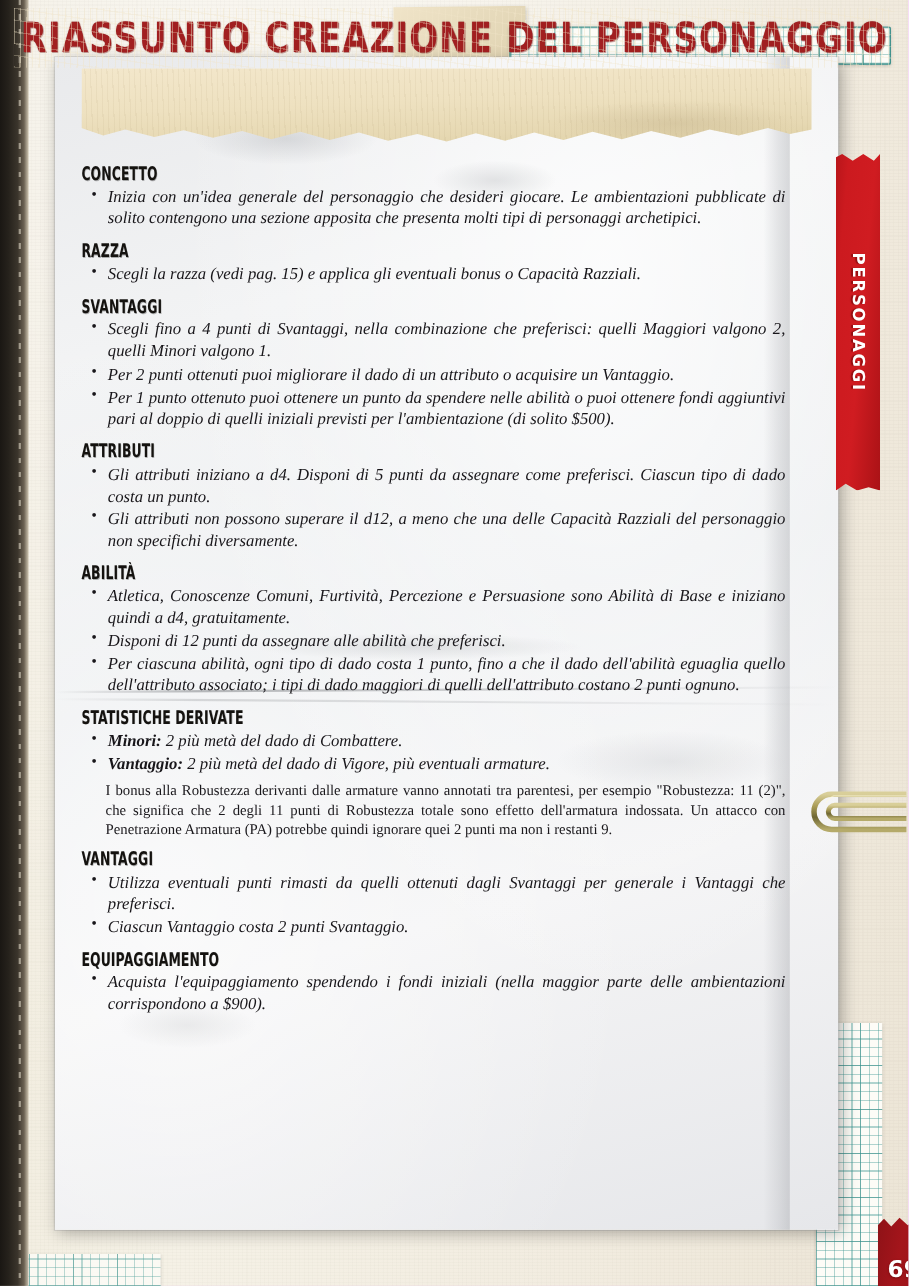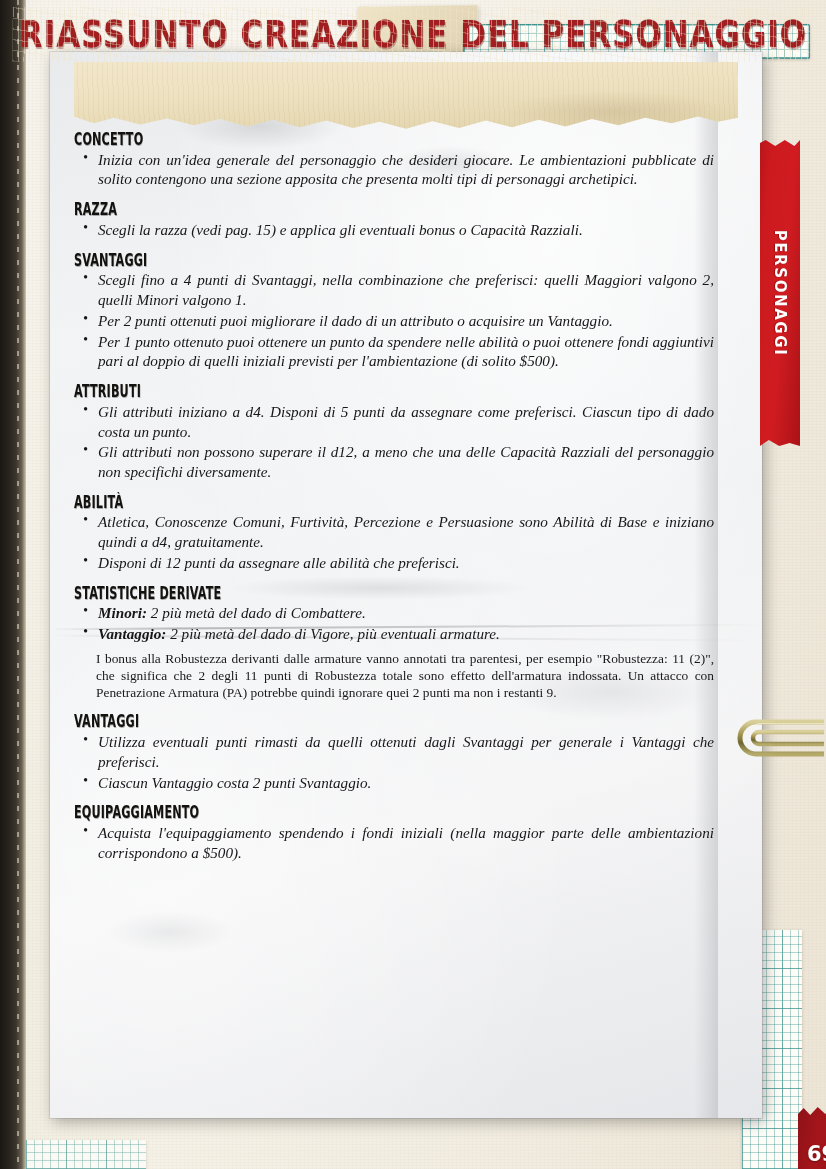--- a/index.html
+++ b/index.html
@@ -173,21 +173,21 @@
     position: absolute; inset: -4px;
     background-image:
       repeating-linear-gradient(91deg, rgba(240,228,200,.45) 0 1px, rgba(0,0,0,0) 1px 6px),
       repeating-linear-gradient(7deg, rgba(240,228,200,.30) 0 1px, rgba(0,0,0,0) 1px 9px);
     pointer-events: none;
   }
 
   
   #content {
     position: absolute;
-    left: 74px; top: 132px;
+    left: 74px; top: 152px;
     width: 640px;
   }
   .section { margin-bottom: 13px; }
   .sec-head {
     font-family: "DejaVu Sans", sans-serif;
     font-weight: bold;
     font-size: 14px;
     letter-spacing: .2px;
     color: #14120f;
     transform: scaleX(.80) scaleY(1.22);
@@ -355,41 +355,42 @@
         <ul class="bullets">
           <li>Gli attributi iniziano a d4. Disponi di 5 punti da assegnare come preferisci. Ciascun tipo di dado costa un punto.</li>
           <li>Gli attributi non possono superare il d12, a meno che una delle Capacità Razziali del personaggio non specifichi diversamente.</li>
         </ul>
       </div>
       <div class="section">
         <div class="sec-head">ABILITÀ</div>
         <ul class="bullets">
           <li>Atletica, Conoscenze Comuni, Furtività, Percezione e Persuasione sono Abilità di Base e iniziano quindi a d4, gratuitamente.</li>
           <li>Disponi di 12 punti da assegnare alle abilità che preferisci.</li>
+          <li>Per ciascuna abilità, ogni tipo di dado costa 1 punto, fino a che il dado dell'abilità eguaglia quello dell'attributo associato; i tipi di dado maggiori di quelli dell'attributo costano 2 punti ognuno.</li>
         </ul>
       </div>
       <div class="section">
         <div class="sec-head">STATISTICHE DERIVATE</div>
         <ul class="bullets tight">
           <li><b class="lead">Minori:</b> <span>2 più metà del dado di Combattere.</span></li>
           <li><b class="lead">Vantaggio:</b> <span>2 più metà del dado di Vigore, più eventuali armature.</span></li>
         </ul>
         <div class="note">I bonus alla Robustezza derivanti dalle armature vanno annotati tra parentesi, per esempio "Robustezza: 11 (2)", che significa che 2 degli 11 punti di Robustezza totale sono effetto dell'armatura indossata. Un attacco con Penetrazione Armatura (PA) potrebbe quindi ignorare quei 2 punti ma non i restanti 9.</div>
       </div>
       <div class="section">
         <div class="sec-head">VANTAGGI</div>
         <ul class="bullets">
           <li>Utilizza eventuali punti rimasti da quelli ottenuti dagli Svantaggi per generale i Vantaggi che preferisci.</li>
           <li>Ciascun Vantaggio costa 2 punti Svantaggio.</li>
         </ul>
       </div>
       <div class="section">
         <div class="sec-head">EQUIPAGGIAMENTO</div>
         <ul class="bullets">
-          <li>Acquista l'equipaggiamento spendendo i fondi iniziali (nella maggior parte delle ambientazioni corrispondono a $500).</li>
+          <li>Acquista l'equipaggiamento spendendo i fondi iniziali (nella maggior parte delle ambientazioni corrispondono a $900).</li>
         </ul>
       </div>
     </div>
 
   <div id="side-tab">
     <div id="side-tab-label" style="color: rgb(255, 255, 255);">PERSONAGGI</div>
   </div>
 
   <div id="page-tab">
     <div id="page-number" style="color: rgb(255, 255, 255);">69</div>

